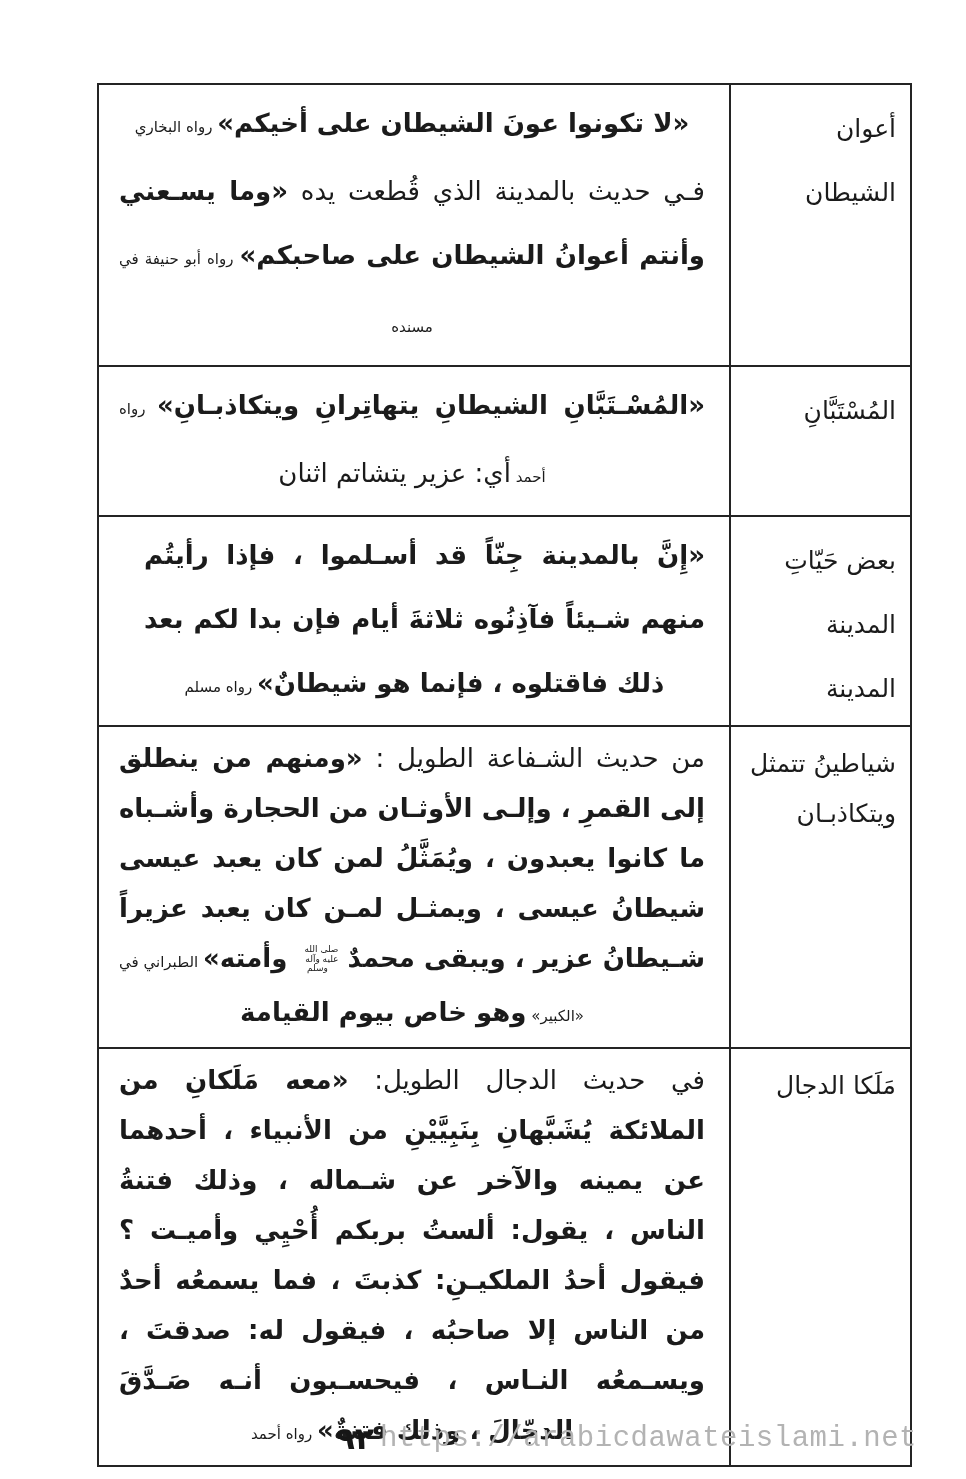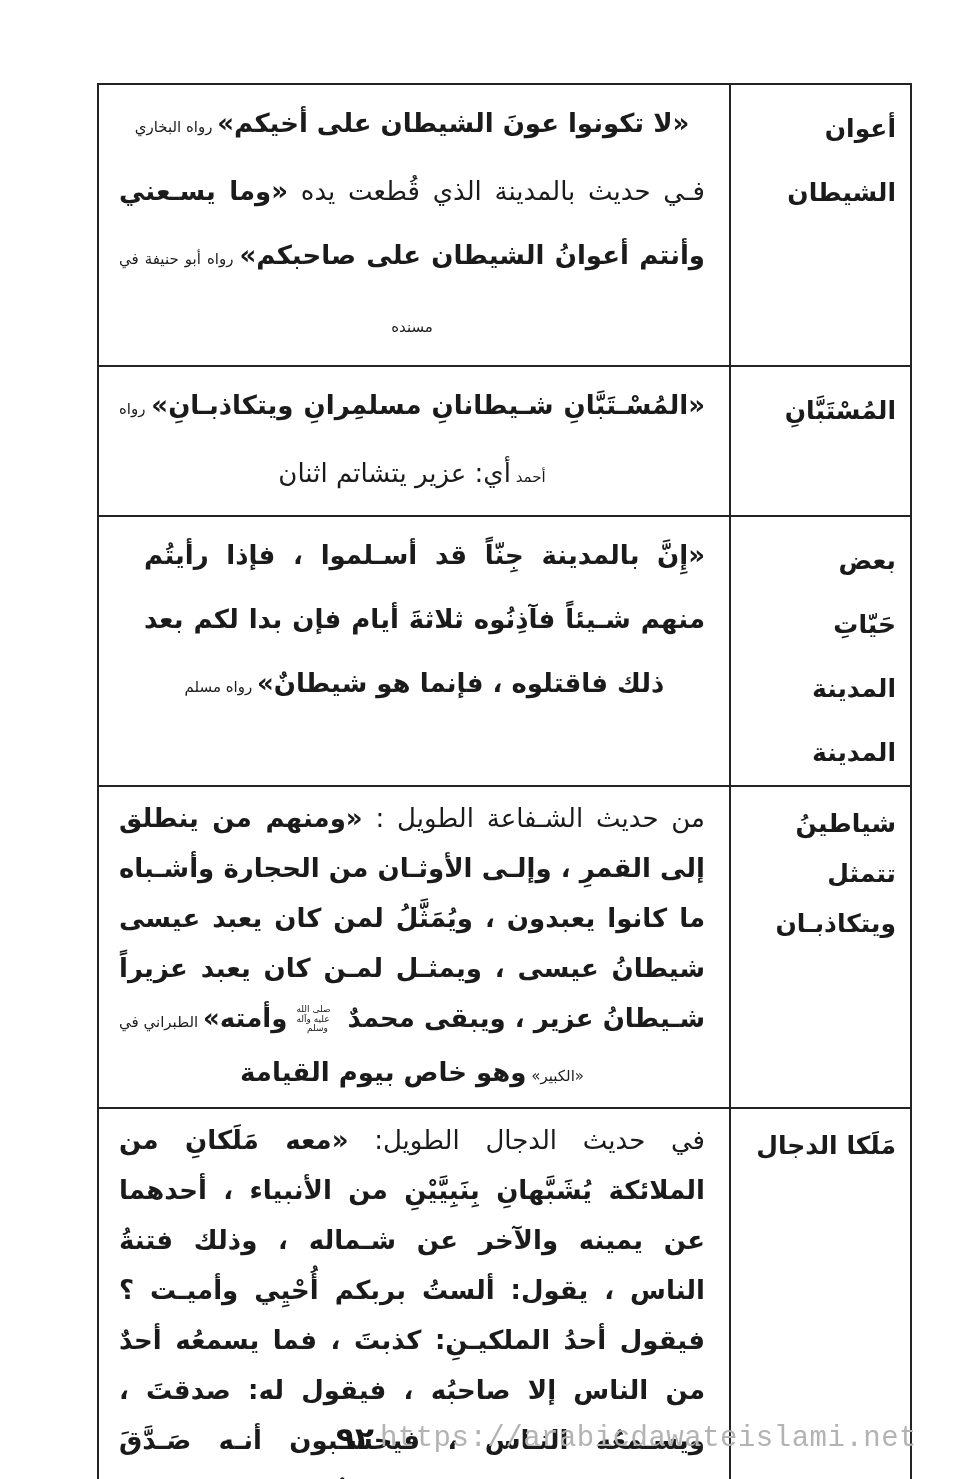--- a/index.html
+++ b/index.html
@@ -21,21 +21,21 @@
     table-layout: fixed;
     direction: rtl;
   }
   td {
     border: 2px solid #242424;
     vertical-align: top;
     overflow: hidden;
   }
   .topic-cell {
     width: 181px;
-    font-weight: bold;
+    font-weight: normal;
     font-size: 25px;
     text-align: right;
     padding: 12px 14px 0 6px;
   }
   .content-cell {
     width: 632px;
     padding: 6px 24px 6px 20px;
     font-size: 26px;
   }
   
@@ -52,21 +52,21 @@
 
   .seg-bold  { font-weight: bold; }
   .seg-normal{ font-weight: normal; }
   .seg-small { font-weight: normal; font-size: 15px; margin-top: 48px; }
   .seg-saw {
     display: inline-block;
     width: 42px;
     font-size: 9px;
     font-weight: normal;
     line-height: 1.1;
-    text-align: left;
+    text-align: right;
     vertical-align: middle;
     white-space: normal;
   }
 
   .footer {
     position: absolute;
     top: 1420px;
     right: 49px;
     display: flex;
     align-items: center;
@@ -103,21 +103,21 @@
             <div class="para center"><span class="seg-bold">«لا تكونوا عونَ الشيطان على أخيكم»</span><span class="seg-small"> رواه البخاري</span></div>
             <div class="para"><span class="seg-normal">فـي حديث بالمدينة الذي قُطعت يده </span><span class="seg-bold">«وما يسـعني وأنتم أعوانُ الشيطان على صاحبكم»</span><span class="seg-small"> رواه أبو حنيفة في مسنده</span></div>
           </td>
   </tr>
 
   <tr class="row-1">
     <td class="topic-cell">
             <div>المُسْتَبَّانِ</div>
           </td>
     <td class="content-cell">
-            <div class="para"><span class="seg-bold">«المُسْـتَبَّانِ شـيطانانِ مسلمِرانِ ويتكاذبـانِ»</span><span class="seg-small"> رواه أحمد </span><span class="seg-normal">أي: عزير يتشاتم اثنان</span></div>
+            <div class="para"><span class="seg-bold">«المُسْـتَبَّانِ الشيطانِ يتهاتِرانِ ويتكاذبـانِ»</span><span class="seg-small"> رواه أحمد </span><span class="seg-normal">أي: عزير يتشاتم اثنان</span></div>
           </td>
   </tr>
 
   <tr class="row-2">
     <td class="topic-cell">
             <div>بعض حَيّاتِ</div>
             <div>المدينة</div>
             <div>المدينة</div>
           </td>
     <td class="content-cell">

